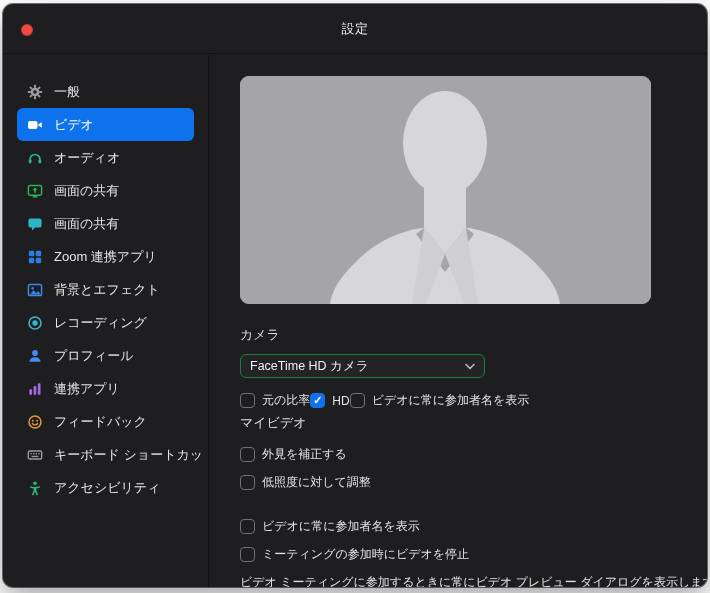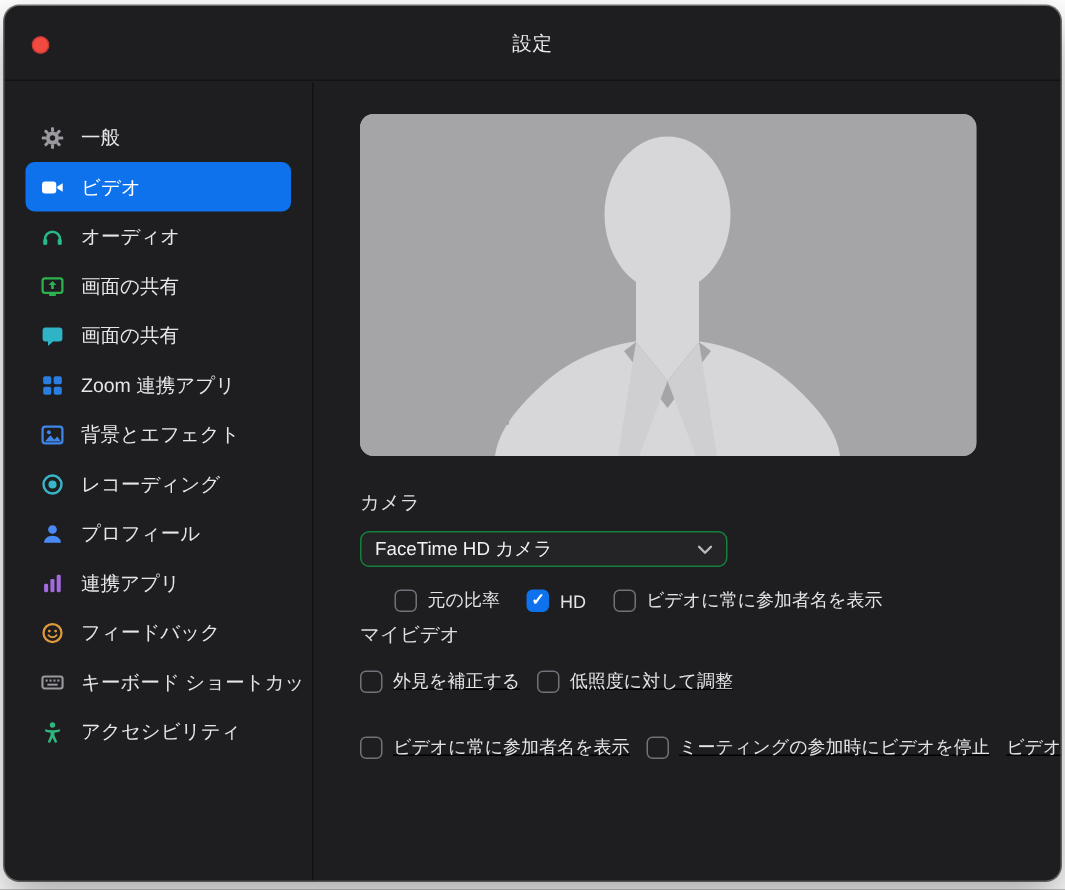--- a/index.html
+++ b/index.html
@@ -44,22 +44,22 @@
     padding:0 9px; font-size:12.5px; color:#f2f2f4; cursor:default;
   }
   .chev { color:#b9b9bf; font-size:11px; line-height:1; display:flex; }
   .cb { display:inline-flex; align-items:center; gap:7px; font-size:12px; color:#e4e4e6; cursor:default; white-space:nowrap; }
   .cb .box {
     width:15px; height:15px; border-radius:4px; flex:0 0 15px;
     border:1.5px solid #71717a; display:flex; align-items:center; justify-content:center;
   }
   .cb[data-checked="true"] .box { background:var(--accent); border-color:var(--accent); }
   .cb[data-checked="true"] .box::after { content:"✓"; color:#fff; font-size:11px; font-weight:bold; line-height:1; }
-  .row-inline { margin-top:14px; display:flex; gap:18px; align-items:center;margin-left:23px; }
-  .col { display:flex; flex-direction:row; gap:11px;text-decoration:underline; }
+  .row-inline { margin-top:14px; display:flex; align-items:center; }
+  .col { display:flex; flex-direction:column; gap:11px; }
   .col.mt14 { margin-top:14px; }
   .col.mt26 { margin-top:27px; }
 </style>
 </head>
 <body>
 
 <div class="window">
 
   <div class="titlebar">
     <div class="traffic">

